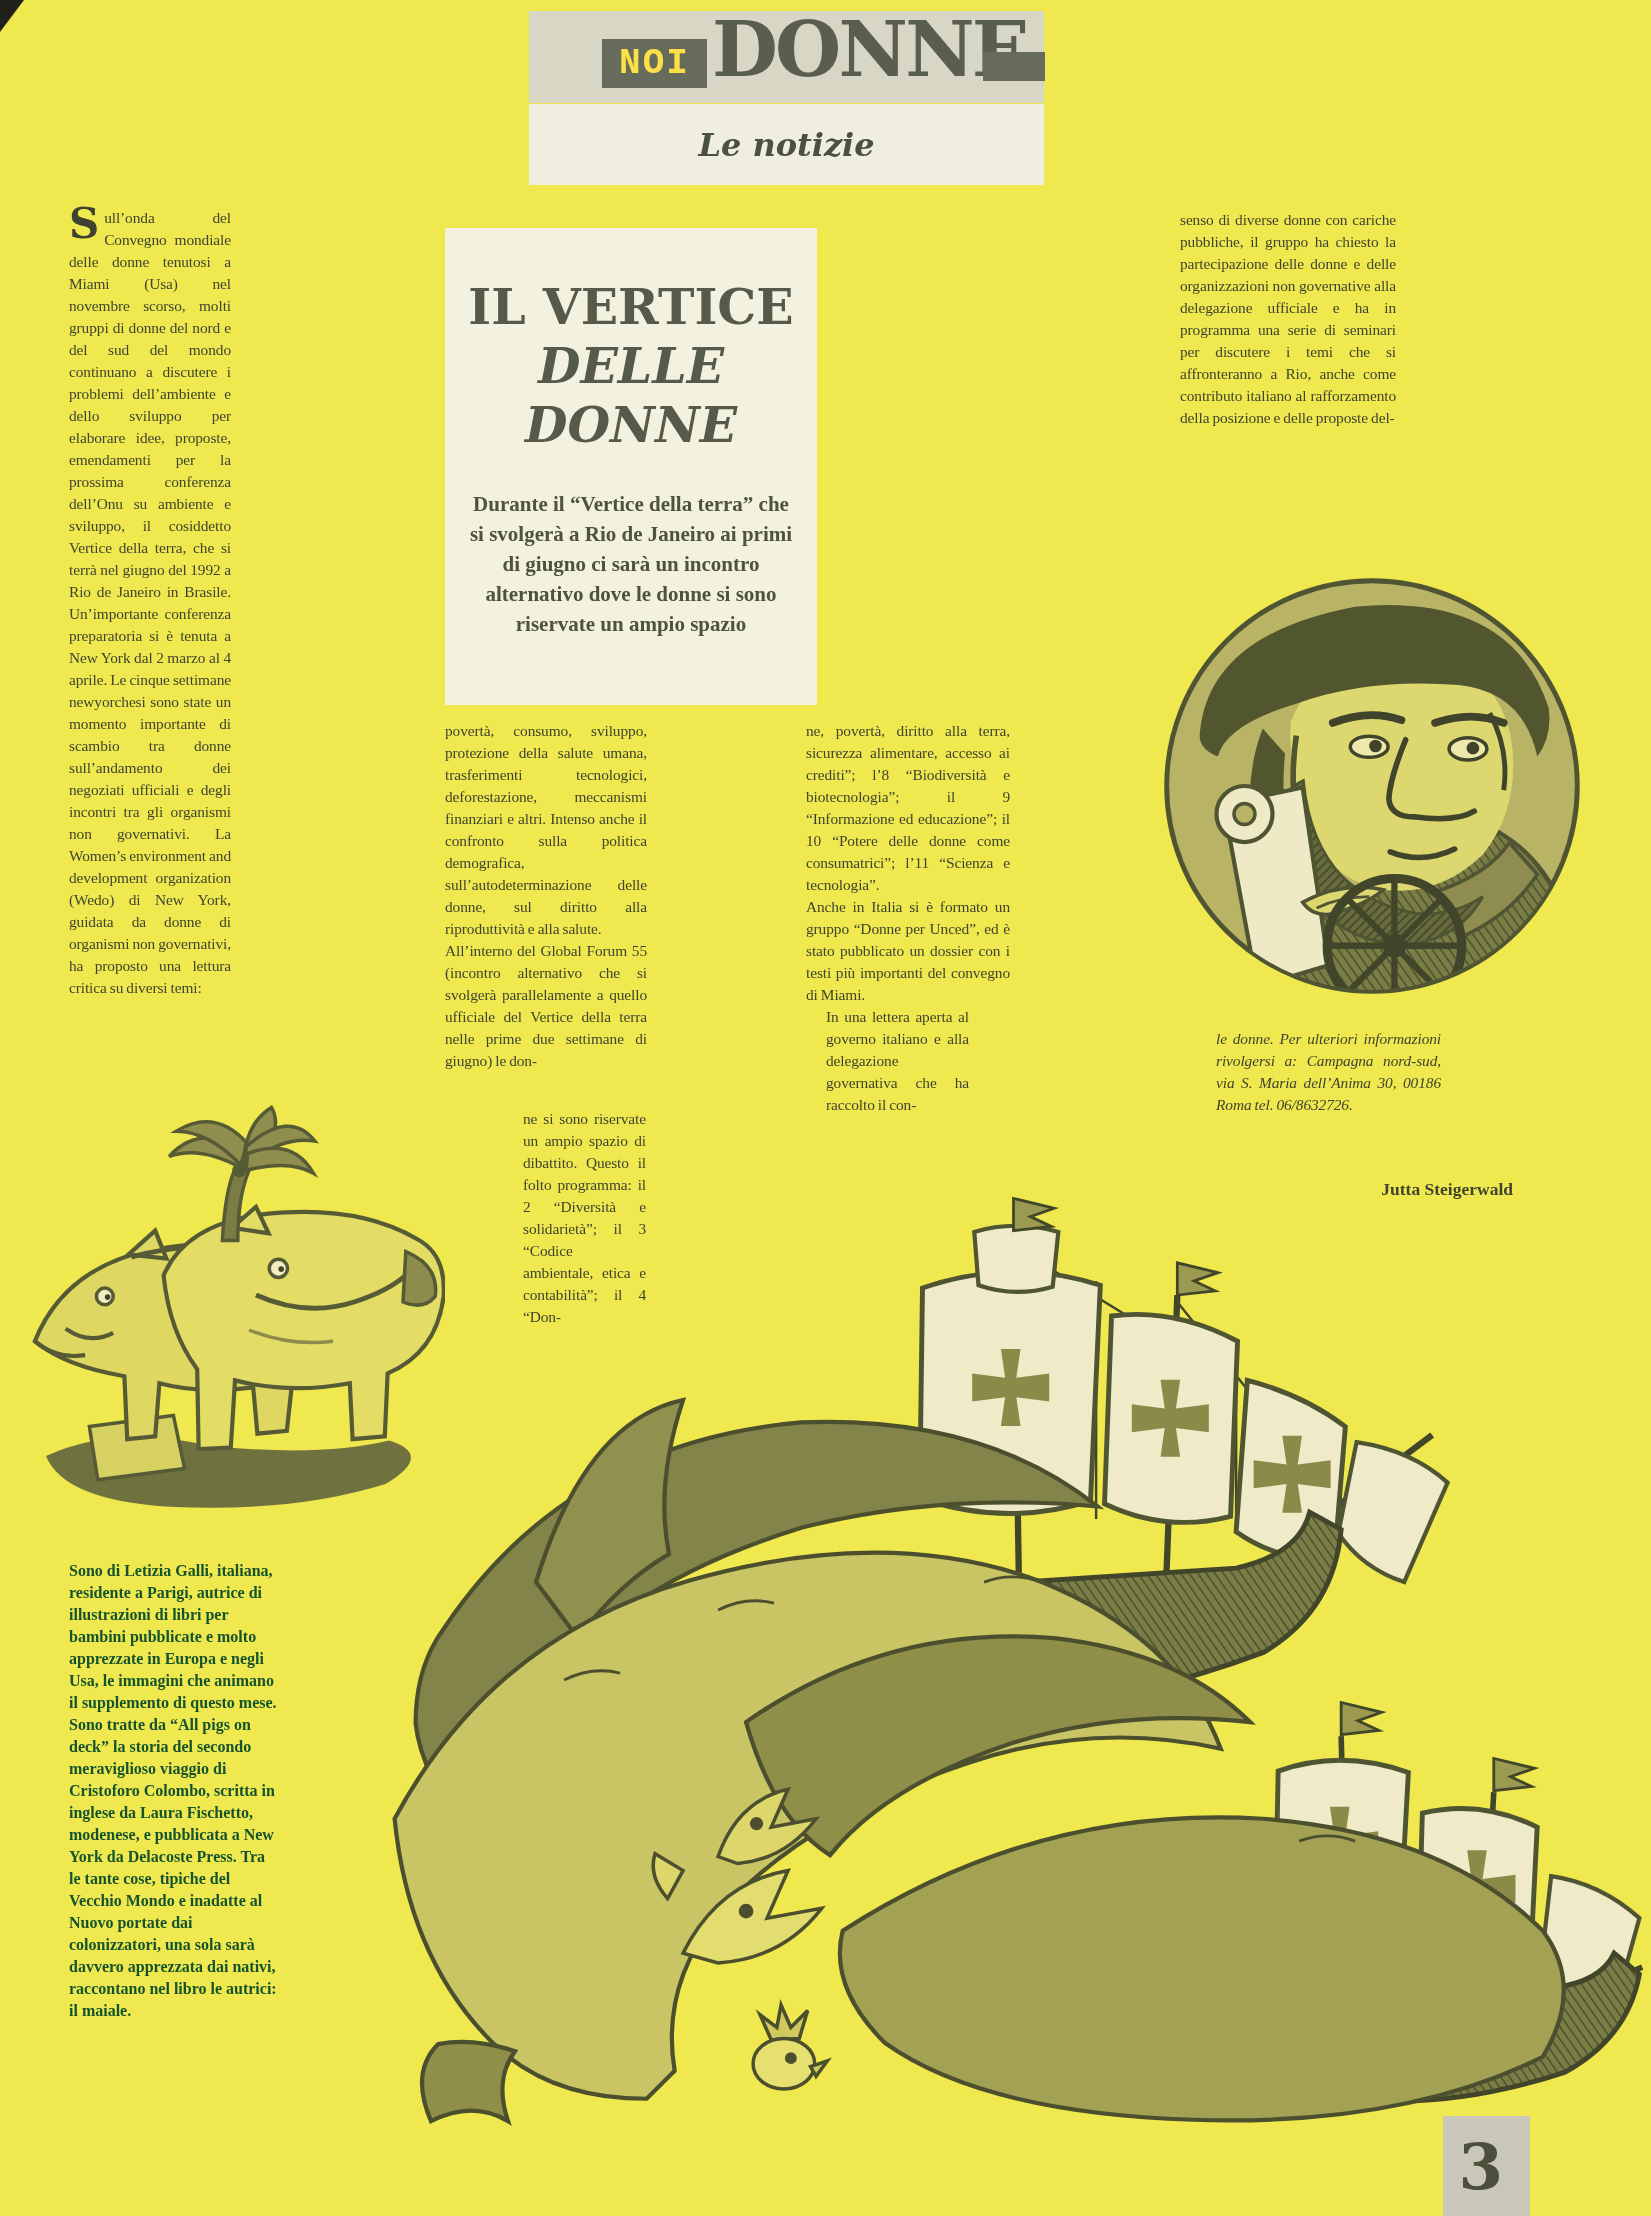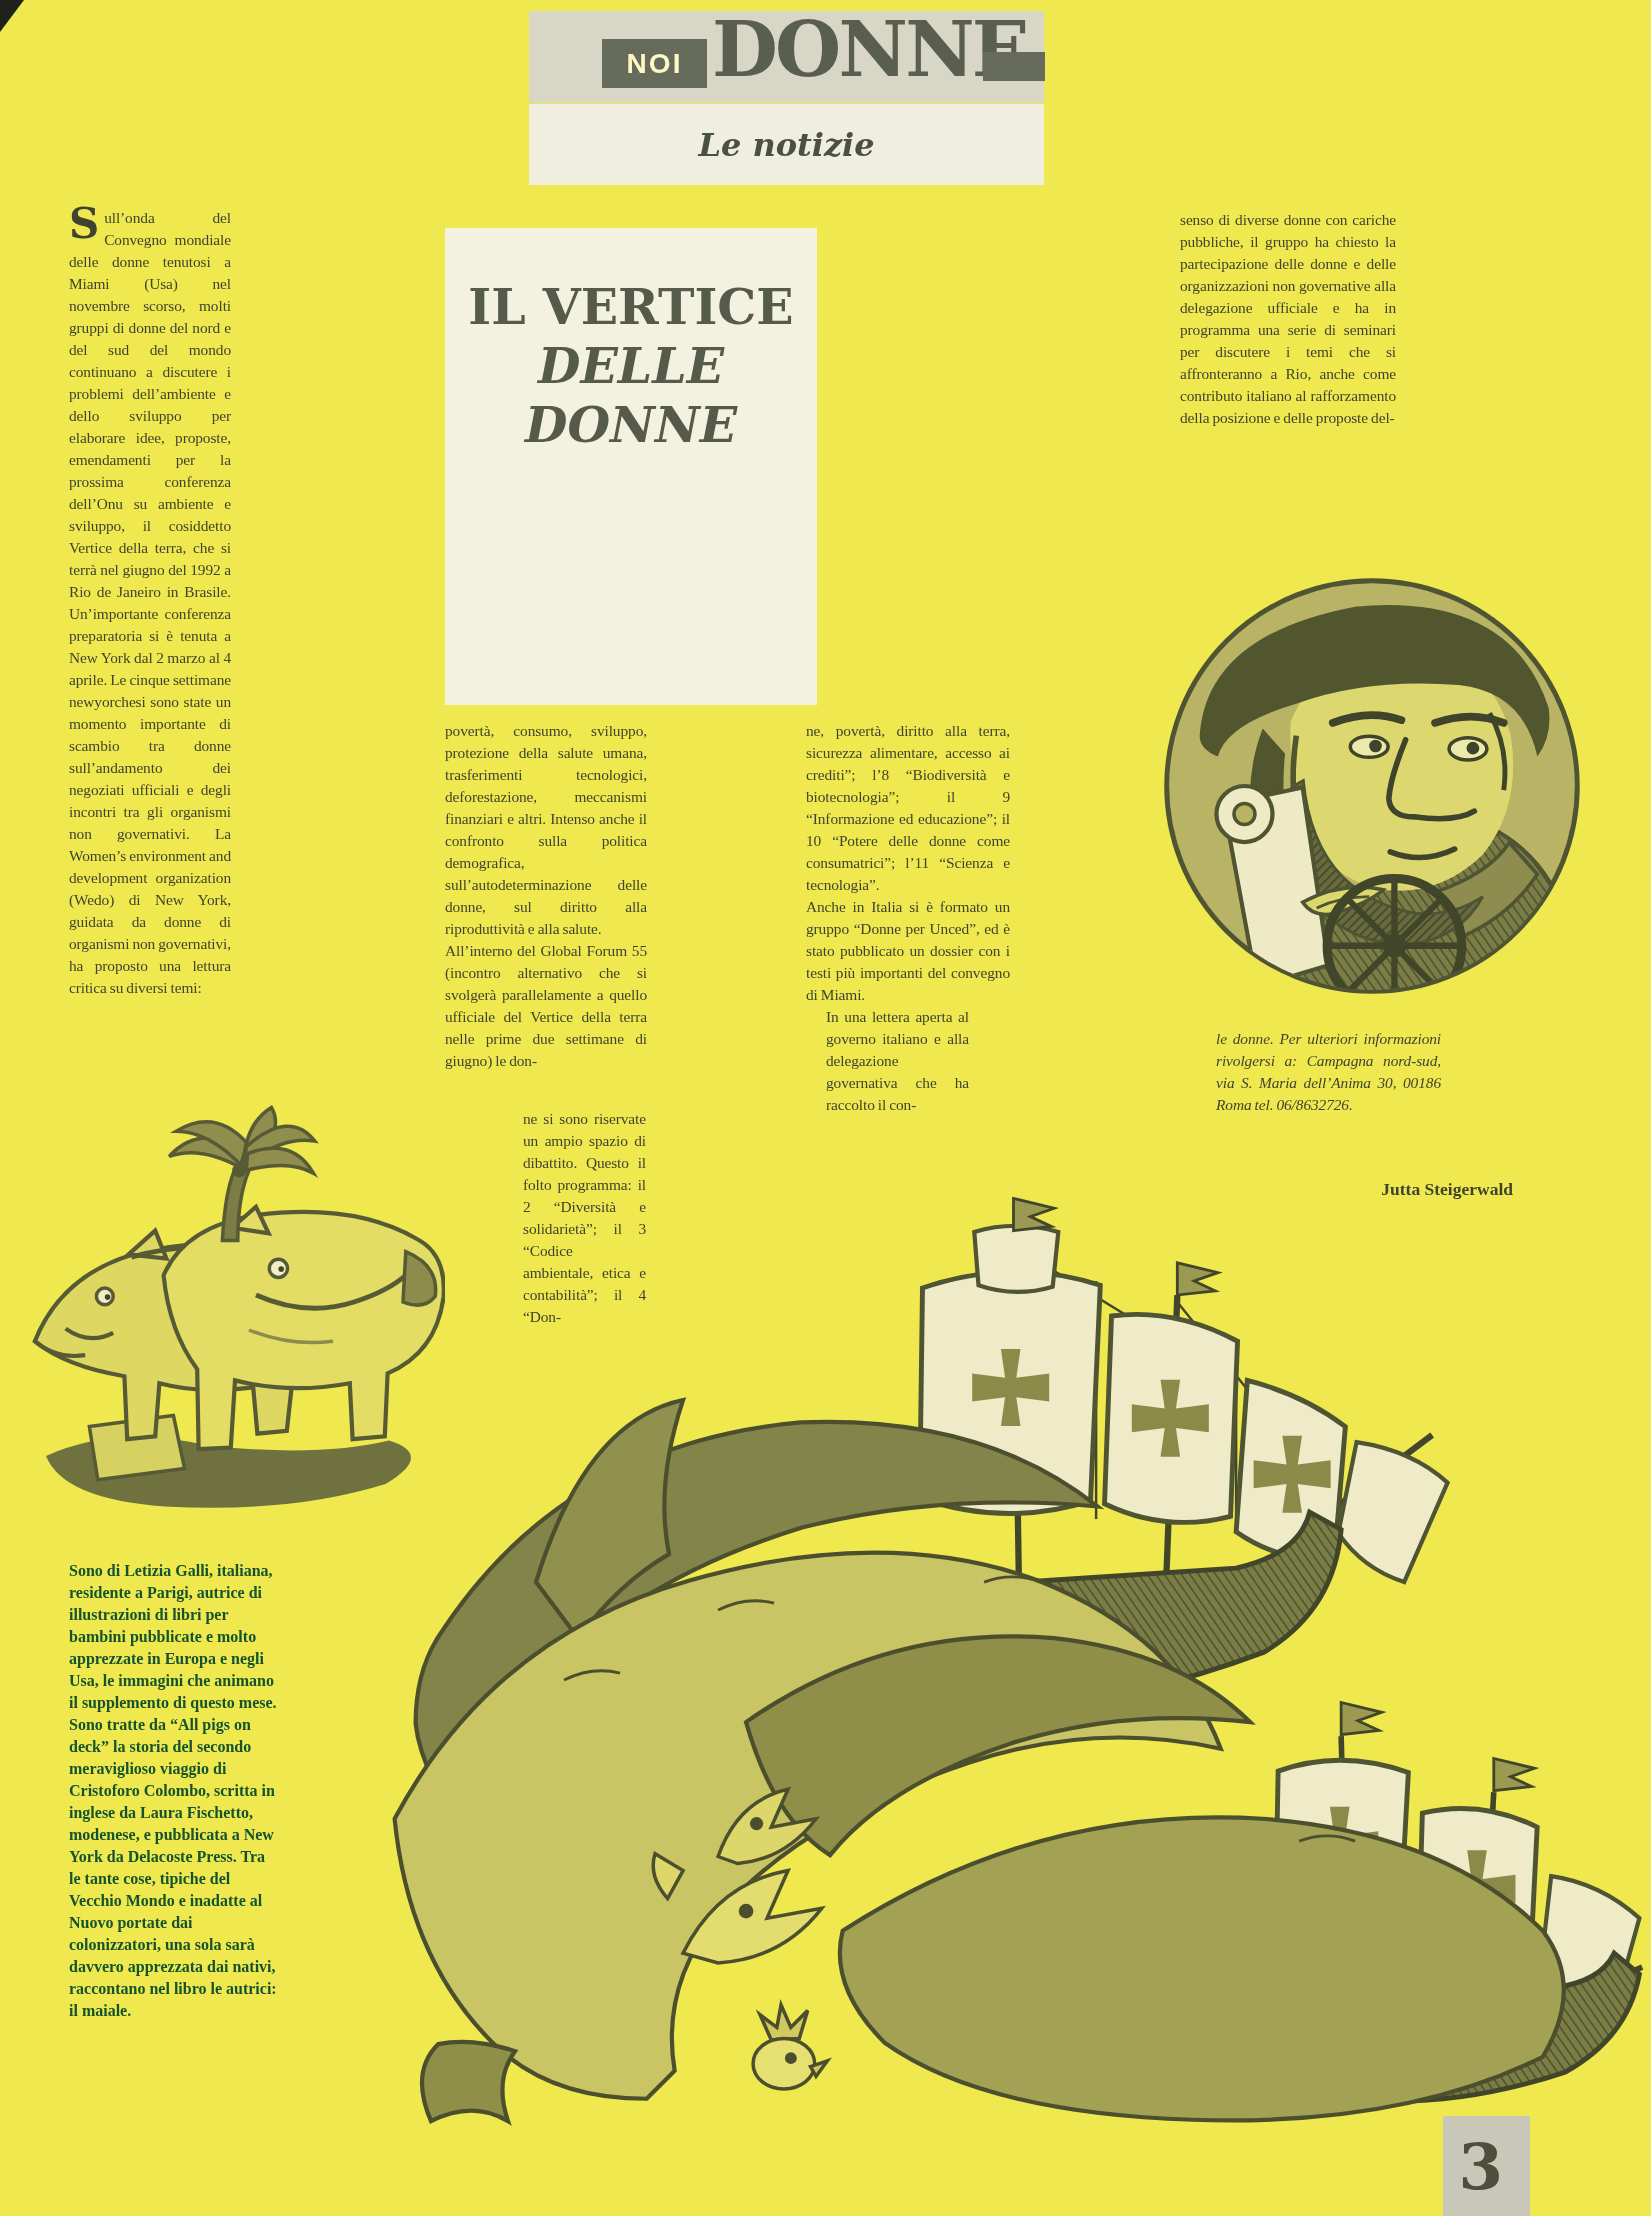--- a/index.html
+++ b/index.html
@@ -16,21 +16,21 @@
     position:absolute;left:0;top:0;width:0;height:0;
     border-top:32px solid #20211a;border-right:24px solid transparent;
   }
   
   #masthead-band{position:absolute;left:529px;top:11.2px;width:515px;height:92px;background:#D8D7C6;}
   #noi-box{
     position:absolute;left:73px;top:28px;width:105px;height:49px;background:#666B5B;
     display:flex;align-items:center;justify-content:center;
   }
   #noi-box span{
-    font-family:Liberation Sans, sans-serif;font-weight:bold;font-size:28px;color:#fef9c3;letter-spacing:2.1px;
+    font-family:Liberation Mono, monospace;font-weight:bold;font-size:36px;color:#fde047;letter-spacing:2.1px;
   }
   #donne-word{
     position:absolute;left:183px;top:-9.8px;
     font-family:"DejaVu Serif", serif;font-weight:bold;font-size:76px;line-height:98px;
     color:#595E4F;letter-spacing:-2.8px;
   }
   #masthead-endbar{position:absolute;left:454px;top:41px;width:62px;height:29px;background:#666B5B;}
   #notizie-band{
     position:absolute;left:529px;top:104px;width:515px;height:81px;background:#F0EFDF;
     display:flex;align-items:center;justify-content:center;
@@ -113,20 +113,21 @@
     <span>Le notizie</span>
   </div>
 
   <div id="col1" class="bodycol">
     <p><span id="dropcap">S</span><span>ull’onda del Convegno mondiale delle donne tenutosi a Miami (Usa) nel novembre scorso, molti gruppi di donne del nord e del sud del mondo continuano a discutere i problemi dell’ambiente e dello sviluppo per elaborare idee, proposte, emendamenti per la prossima conferenza dell’Onu su ambiente e sviluppo, il cosiddetto Vertice della terra, che si terrà nel giugno del 1992 a Rio de Janeiro in Brasile. Un’importante conferenza preparatoria si è tenuta a New York dal 2 marzo al 4 aprile. Le cinque settimane newyorchesi sono state un momento importante di scambio tra donne sull’andamento dei negoziati ufficiali e degli incontri tra gli organismi non governativi. La Women’s environment and development organization (Wedo) di New York, guidata da donne di organismi non governativi, ha proposto una lettura critica su diversi temi:</span></p>
   </div>
 
   <div id="title-panel">
     <div class="headline">IL VERTICE</div>
     <div class="headline" style="margin-top:0;font-style:italic;">DELLE DONNE</div>
+    <div id="standfirst">Durante il “Vertice della terra” che si svolgerà a Rio de Janeiro ai primi di giugno ci sarà un incontro alternativo dove le donne si sono riservate un ampio spazio</div>
   </div>
 
   <div id="col2" class="bodycol">
     <p>povertà, consumo, sviluppo, protezione della salute umana, trasferimenti tecnologici, deforestazione, meccanismi finanziari e altri. Intenso anche il confronto sulla politica demografica, sull’autodeterminazione delle donne, sul diritto alla riproduttività e alla salute.</p>
     <p class="para-gap">All’interno del Global Forum 55 (incontro alternativo che si svolgerà parallelamente a quello ufficiale del Vertice della terra nelle prime due settimane di giugno) le don-</p>
     <p class="indented">ne si sono riservate un ampio spazio di dibattito. Questo il folto programma: il 2 “Diversità e solidarietà”; il 3 “Codice ambientale, etica e contabilità”; il 4 “Don-</p>
   </div>
 
   <div id="col3" class="bodycol">
     <p>ne, povertà, diritto alla terra, sicurezza alimentare, accesso ai crediti”; l’8 “Biodiversità e biotecnologia”; il 9 “Informazione ed educazione”; il 10 “Potere delle donne come consumatrici”; l’11 “Scienza e tecnologia”.</p>

